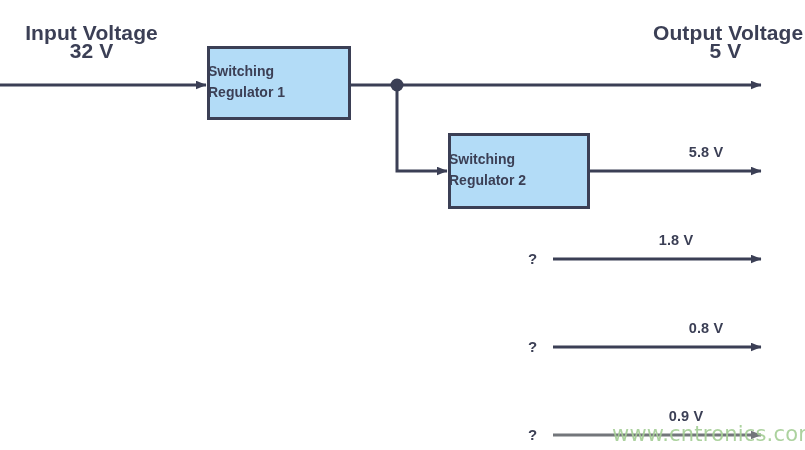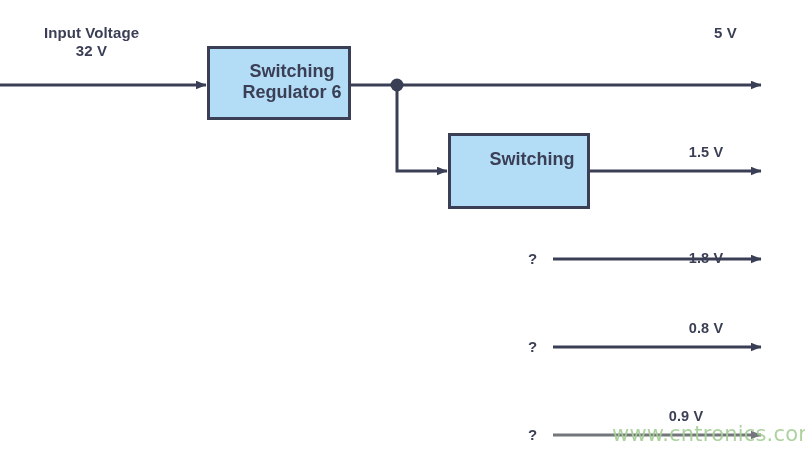--- a/index.html
+++ b/index.html
@@ -21,46 +21,45 @@
     position: absolute;
     left: 0;
     top: 0;
     width: 805px;
     height: 450px;
   }
   .lbl {
     position: absolute;
     color: #3b3f55;
     font-weight: bold;
-    font-size: 15px;
+    font-size: 21px;
     line-height: 18px;
     letter-spacing: 0.1px;
     white-space: nowrap;
     text-align: center;
   }
   .lbl.small {
     font-size: 14.5px;
   }
   .qmark {
     position: absolute;
     color: #3b3f55;
     font-weight: bold;
     font-size: 15px;
     line-height: 16px;
     white-space: nowrap;
   }
   .blk-label {
     position: absolute;
     color: #3b3f55;
     font-weight: bold;
-    font-size: 18px;
+    font-size: 14px;
     line-height: 21px;
-    text-align: center;
+    text-align: left;
     white-space: nowrap;
-    padding-left: 13px;
   }
   .watermark {
     position: absolute;
     color: #a6cf97;
     font-size: 21px;
     font-weight: normal;
     letter-spacing: 0.2px;
     white-space: nowrap;
     font-family: "DejaVu Sans", sans-serif;
     opacity: 0.92;
@@ -97,39 +96,41 @@
 
     <line x1="553" y1="259" x2="761" y2="259" stroke="#3b3f55" stroke-width="3" marker-end="url(#arw)"></line>
 
     <line x1="553" y1="347" x2="761" y2="347" stroke="#3b3f55" stroke-width="3" marker-end="url(#arw)"></line>
 
     <line x1="553" y1="435" x2="761" y2="435" stroke="#55595f" stroke-width="3" marker-end="url(#arwFade)" opacity="0.82"></line>
   </svg>
 
   <div class="blk-label" style="left:208px; top:61px; width:142px;">
     <div>Switching</div>
-    <div>Regulator 6</div>
+    <div>Regulator 1</div>
   </div>
 
   <div class="blk-label" style="left:449px; top:149px; width:140px;">
     <div>Switching</div>
+    <div>Regulator 2</div>
   </div>
 
   <div class="lbl" style="left:10px; top:24px; width:163px;">
     <div>Input Voltage</div>
     <div>32 V</div>
   </div>
 
   <div class="lbl" style="left:653px; top:24px; width:145px;">
+    <div>Output Voltage</div>
     <div>5 V</div>
   </div>
 
-  <div class="lbl small" style="left:666px; top:143px; width:80px;">1.5 V</div>
+  <div class="lbl small" style="left:666px; top:143px; width:80px;">5.8 V</div>
 
-  <div class="lbl small" style="left:666px; top:231px; width:80px;margin-top:18px;">1.8 V</div>
+  <div class="lbl small" style="left:636px; top:231px; width:80px;">1.8 V</div>
 
   <div class="lbl small" style="left:666px; top:319px; width:80px;">0.8 V</div>
 
   <div class="lbl small" style="left:646px; top:407px; width:80px;">0.9 V</div>
 
   <div class="qmark" style="left:528px; top:251px;">?</div>
 
   <div class="qmark" style="left:528px; top:339px;">?</div>
 
   <div class="qmark" style="left:528px; top:427px;">?</div>

